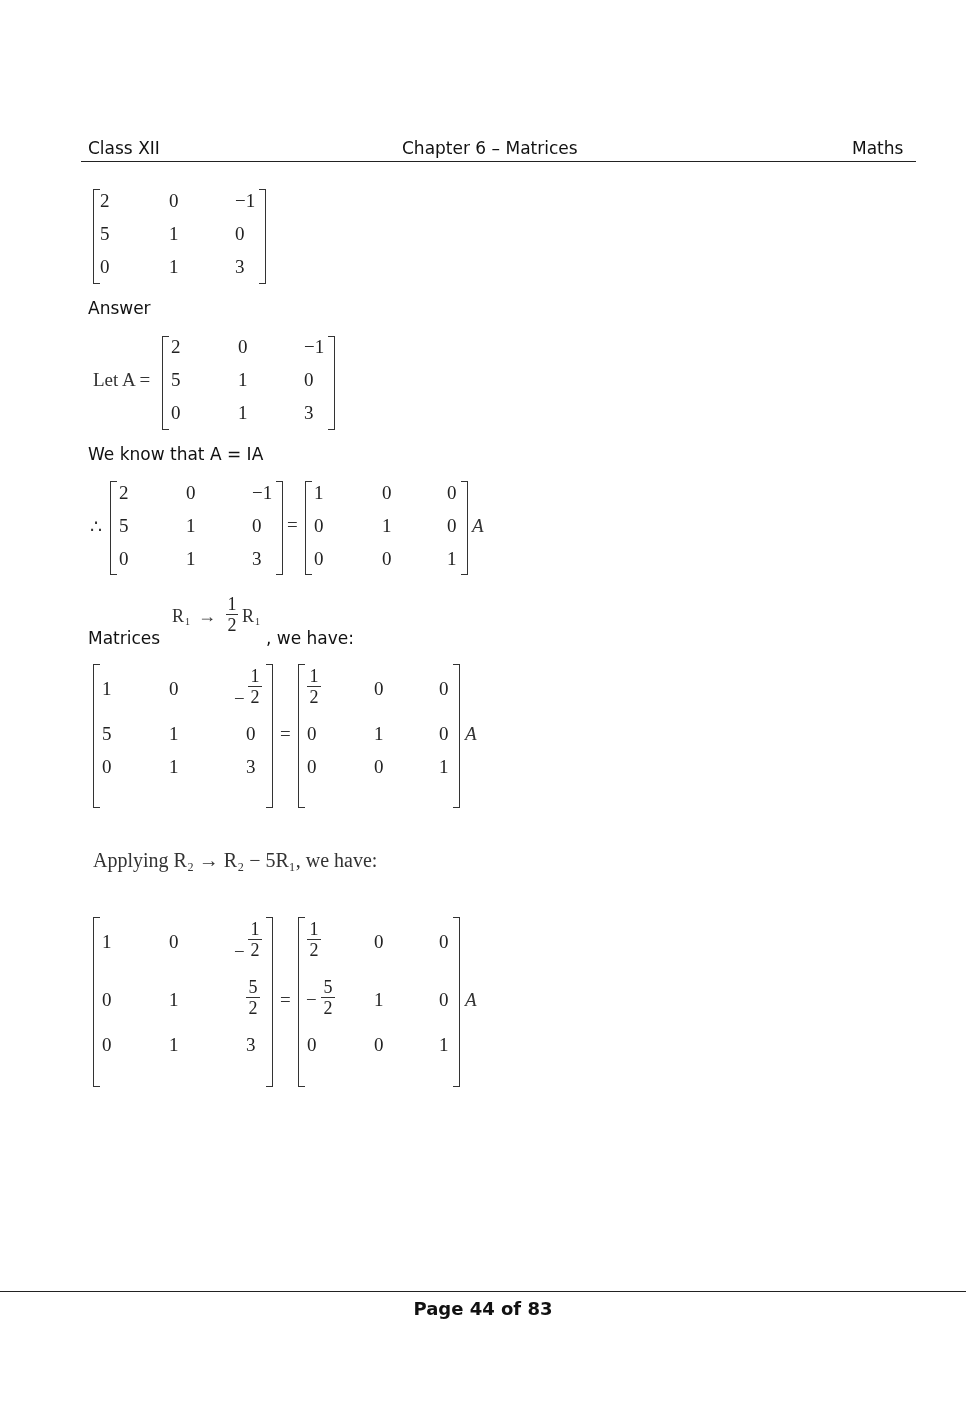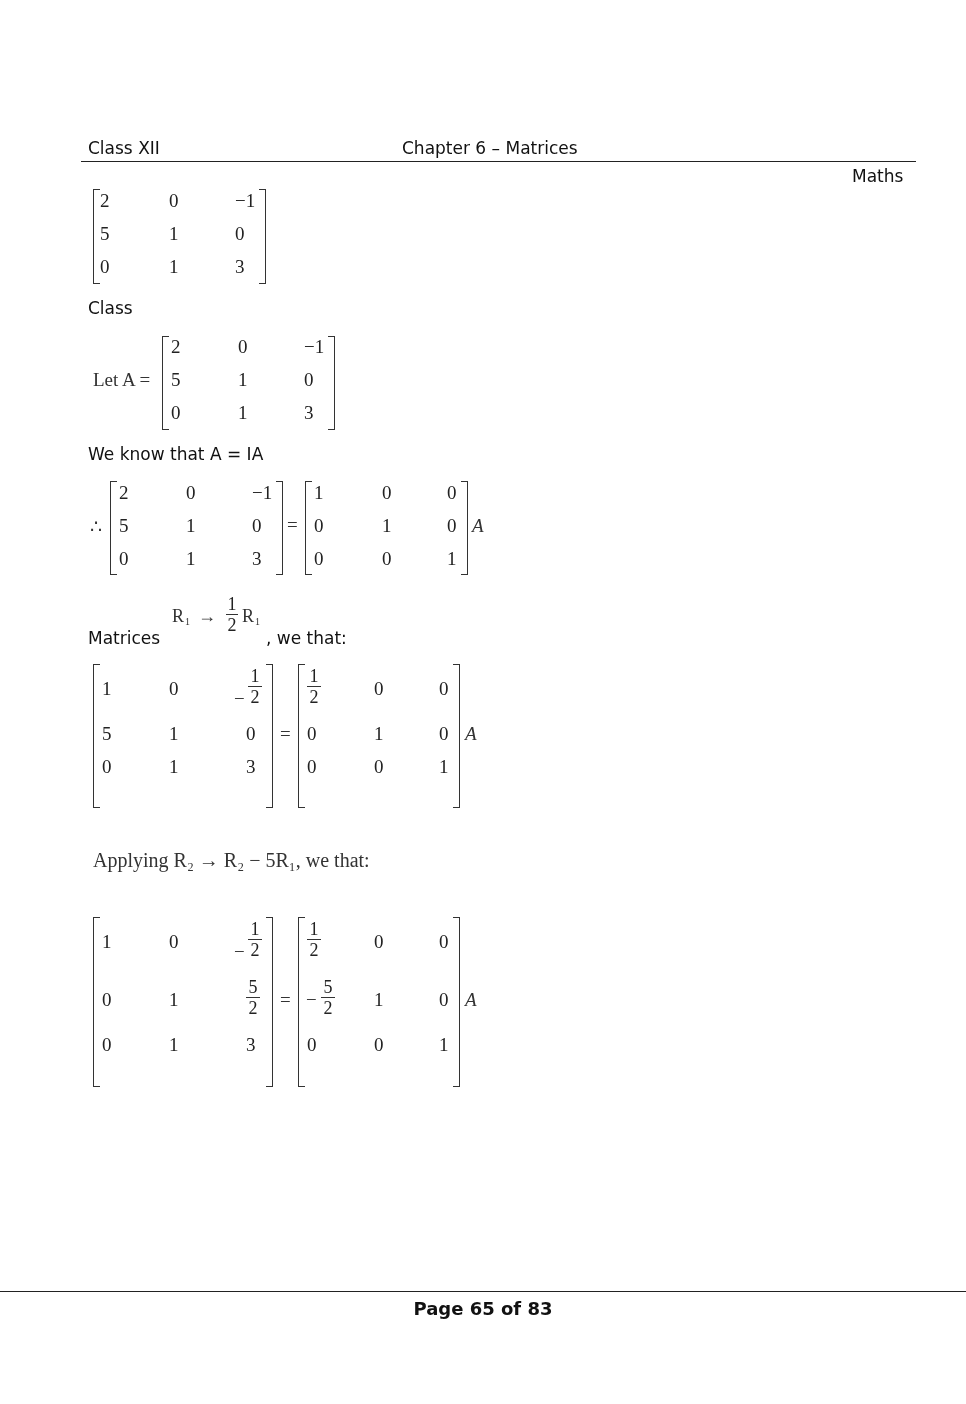--- a/index.html
+++ b/index.html
@@ -16,38 +16,38 @@
   .frac .bar { display:block; border-top:1px solid #333; height:0; }
   .sym { position:absolute; font-family:"Liberation Serif", serif; font-size:19px; color:#333; }
   .foot-line { position:absolute; left:0; width:966px; top:1291px; border-top:1.5px solid #222; }
   .foot { position:absolute; top:1298px; left:0; width:966px; text-align:center; font-weight:bold; font-size:18px; }
 </style>
 </head>
 <body>
 
 <div class="hdr" style="left:88px;">Class XII</div>
 <div class="hdr" style="left:402px;">Chapter 6 – Matrices</div>
-<div class="hdr" style="left:852px;margin-top:28px;">Maths</div>
+<div class="hdr" style="left:852px;">Maths</div>
 <div class="hdr-line"></div>
 
 <div>
   <div class="br l" style="left:93px;top:189px;height:93px;"></div>
   <div class="cell" style="left:100px;top:190px;">2</div>
   <div class="cell" style="left:169px;top:190px;">0</div>
   <div class="cell" style="left:235px;top:190px;">−1</div>
   <div class="cell" style="left:100px;top:223px;">5</div>
   <div class="cell" style="left:169px;top:223px;">1</div>
   <div class="cell" style="left:235px;top:223px;">0</div>
   <div class="cell" style="left:100px;top:256px;">0</div>
   <div class="cell" style="left:169px;top:256px;">1</div>
   <div class="cell" style="left:235px;top:256px;">3</div>
   <div class="br r" style="left:259px;top:189px;height:93px;"></div>
 </div>
 
-<div class="txt" style="left:88px;top:298px;">Class</div>
+<div class="txt" style="left:88px;top:298px;">Answer</div>
 
 <div>
   <div class="sym" style="left:93px;top:369px;">Let A =</div>
   <div class="br l" style="left:162px;top:336px;height:92px;"></div>
   <div class="cell" style="left:171px;top:336px;">2</div>
   <div class="cell" style="left:238px;top:336px;">0</div>
   <div class="cell" style="left:304px;top:336px;">−1</div>
   <div class="cell" style="left:171px;top:369px;">5</div>
   <div class="cell" style="left:238px;top:369px;">1</div>
   <div class="cell" style="left:304px;top:369px;">0</div>
@@ -92,21 +92,21 @@
   <div class="sym" style="left:172px;top:606px;font-size:18px;">R</div>
   <div class="sym" style="left:185px;top:616px;font-size:10px;">1</div>
   <div class="sym" style="left:198px;top:606px;font-size:18px;">→</div>
   <div class="frac" style="left:226px;top:594px;width:12px;">
     <span class="n">1</span>
     <span class="bar"></span>
     <span class="d">2</span>
   </div>
   <div class="sym" style="left:242px;top:606px;font-size:18px;">R</div>
   <div class="sym" style="left:255px;top:616px;font-size:10px;">1</div>
-  <div class="txt" style="left:266px;top:628px;">, we that:</div>
+  <div class="txt" style="left:266px;top:628px;">, we have:</div>
 </div>
 
 <div>
   <div class="br l" style="left:93px;top:664px;height:142px;"></div>
   <div class="cell" style="left:102px;top:678px;">1</div>
   <div class="cell" style="left:169px;top:678px;">0</div>
   <div class="sym" style="left:234px;top:688px;">−</div>
   <div class="frac" style="left:248px;top:666px;width:14px;">
       <span class="n">1</span>
       <span class="bar"></span>
@@ -131,21 +131,21 @@
   <div class="cell" style="left:307px;top:723px;">0</div>
   <div class="cell" style="left:374px;top:723px;">1</div>
   <div class="cell" style="left:439px;top:723px;">0</div>
   <div class="cell" style="left:307px;top:756px;">0</div>
   <div class="cell" style="left:374px;top:756px;">0</div>
   <div class="cell" style="left:439px;top:756px;">1</div>
   <div class="br r" style="left:453px;top:664px;height:142px;"></div>
   <div class="sym" style="left:465px;top:723px;font-style:italic;">A</div>
 </div>
 
-<div class="sym" style="left:93px;top:849px;font-size:20px;">Applying R₂ → R₂ − 5R₁, we that:</div>
+<div class="sym" style="left:93px;top:849px;font-size:20px;">Applying R₂ → R₂ − 5R₁, we have:</div>
 
 <div>
   <div class="br l" style="left:93px;top:917px;height:168px;"></div>
   <div class="cell" style="left:102px;top:931px;">1</div>
   <div class="cell" style="left:169px;top:931px;">0</div>
   <div class="sym" style="left:234px;top:941px;">−</div>
   <div class="frac" style="left:248px;top:919px;width:14px;">
       <span class="n">1</span>
       <span class="bar"></span>
       <span class="d">2</span>
@@ -179,13 +179,13 @@
   <div class="cell" style="left:374px;top:989px;">1</div>
   <div class="cell" style="left:439px;top:989px;">0</div>
   <div class="cell" style="left:307px;top:1034px;">0</div>
   <div class="cell" style="left:374px;top:1034px;">0</div>
   <div class="cell" style="left:439px;top:1034px;">1</div>
   <div class="br r" style="left:453px;top:917px;height:168px;"></div>
   <div class="sym" style="left:465px;top:989px;font-style:italic;">A</div>
 </div>
 
 <div class="foot-line"></div>
-<div class="foot">Page 65 of 83</div>
+<div class="foot">Page 44 of 83</div>
 
 </body></html>

